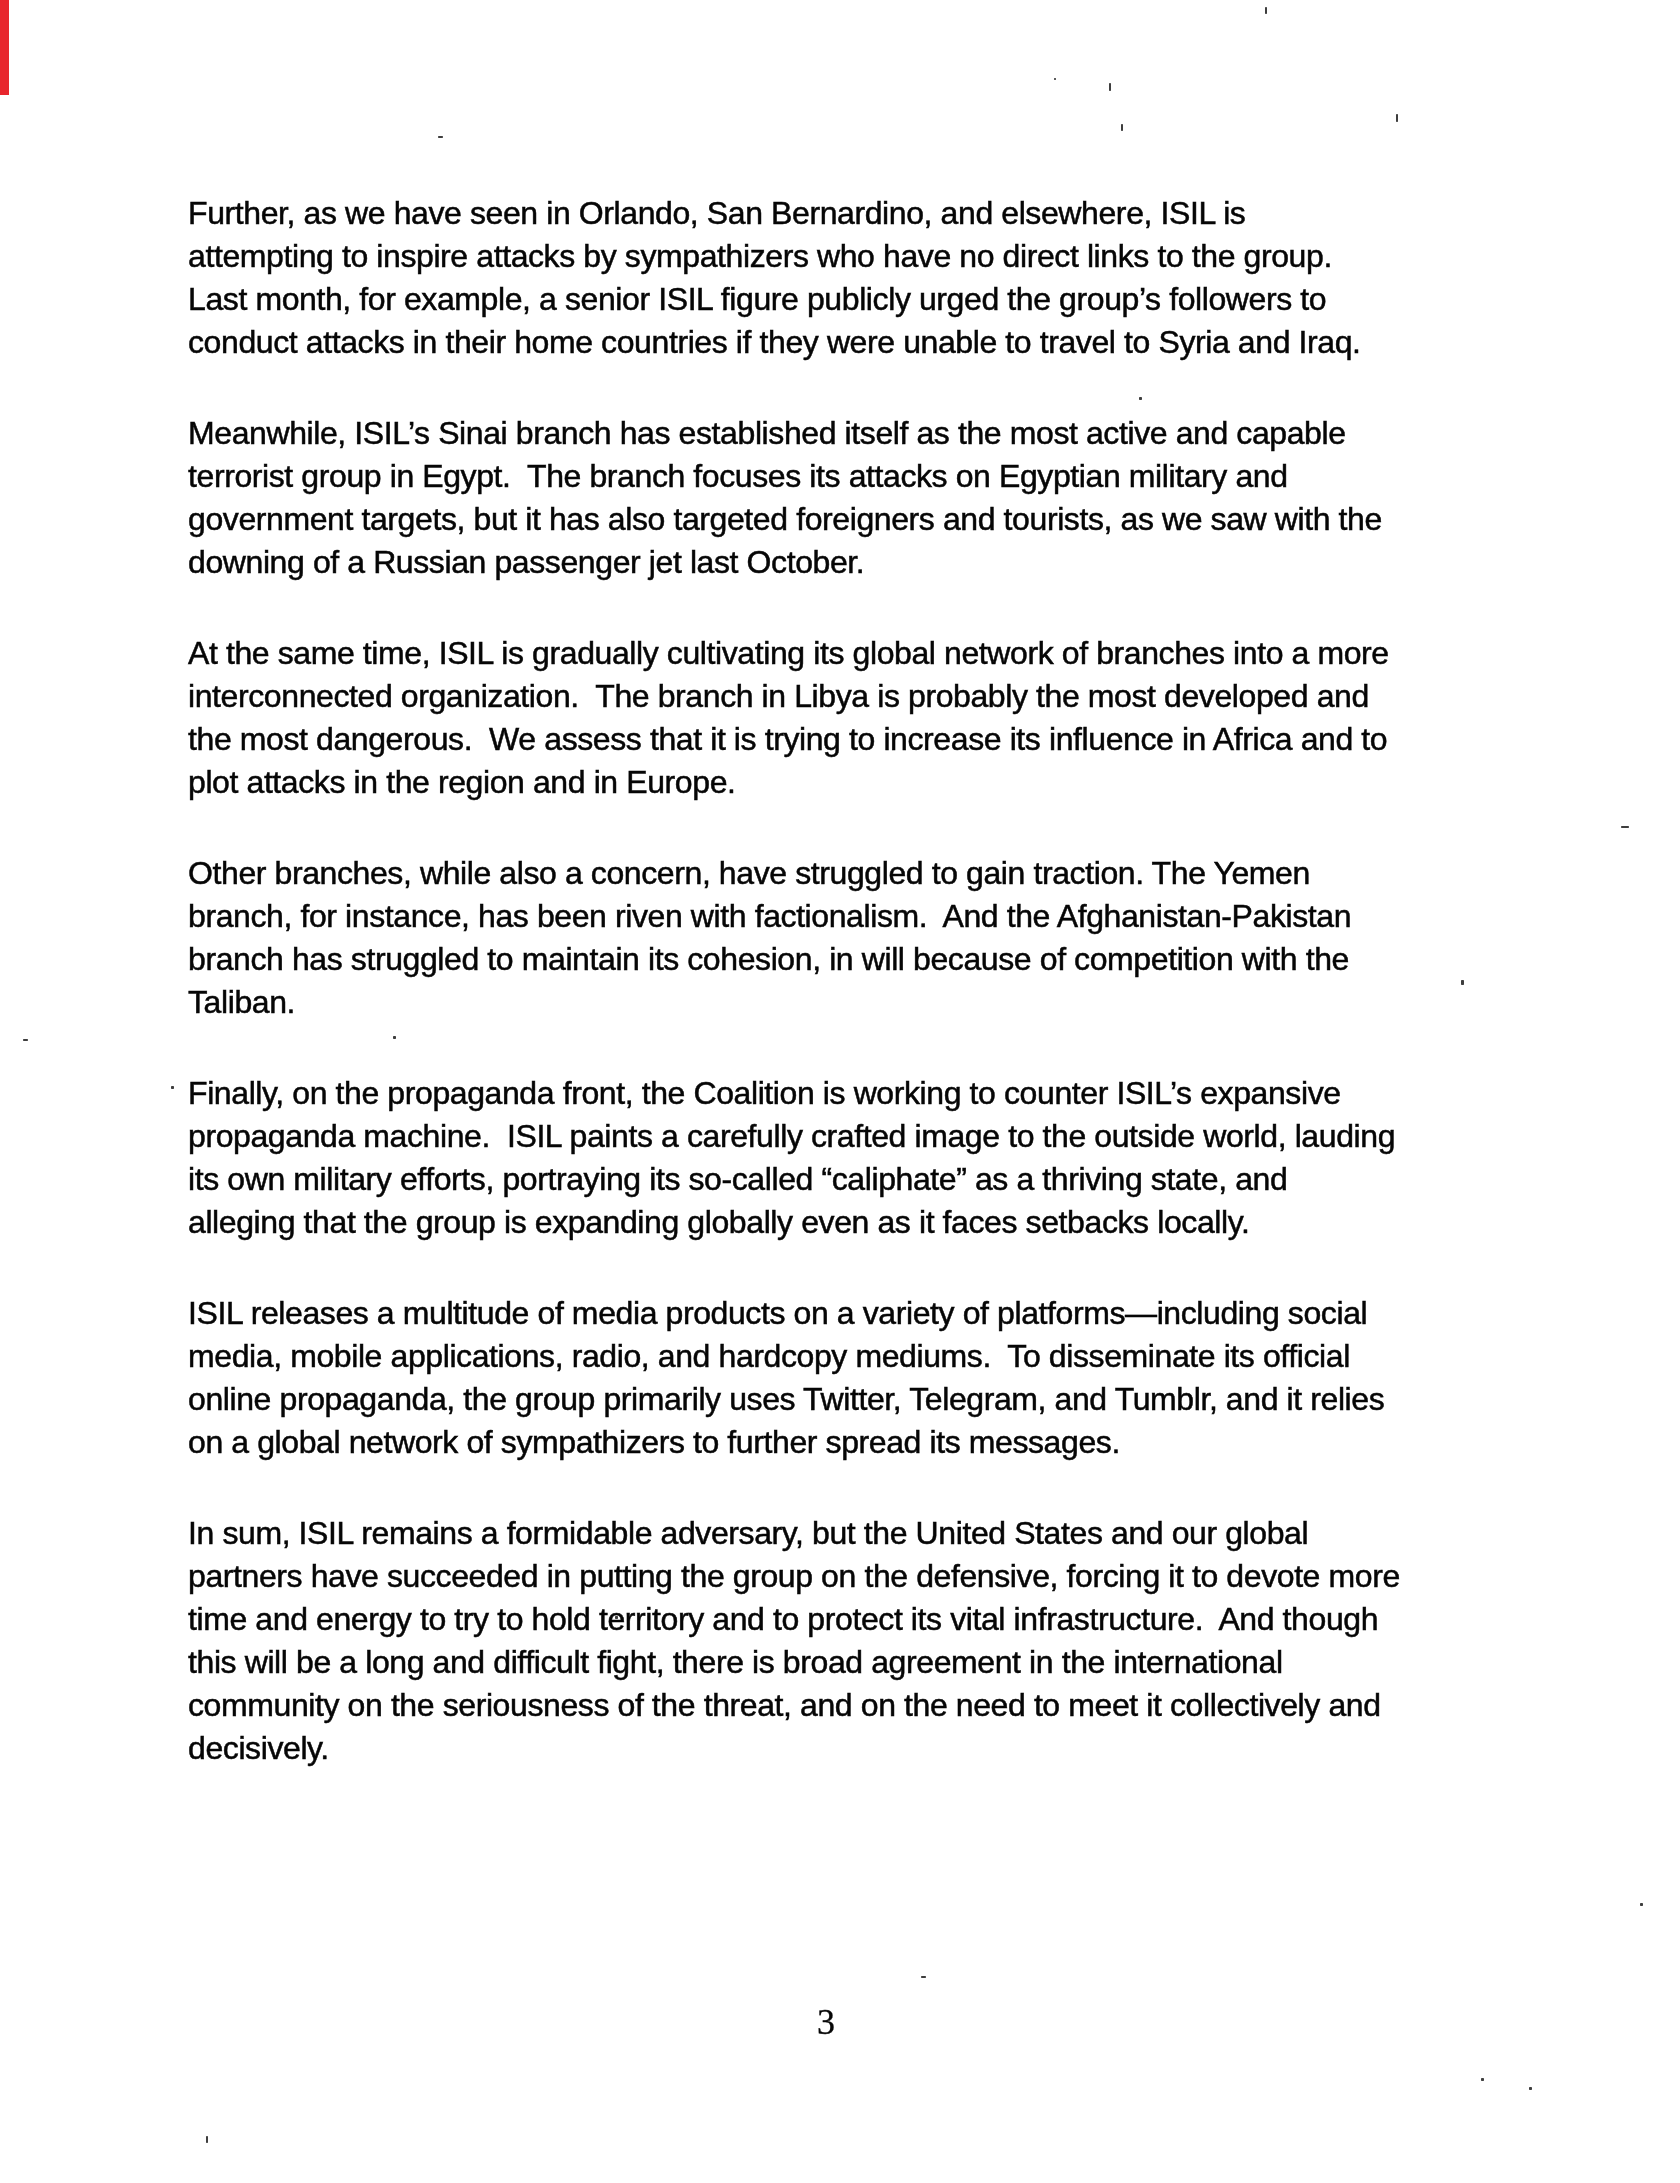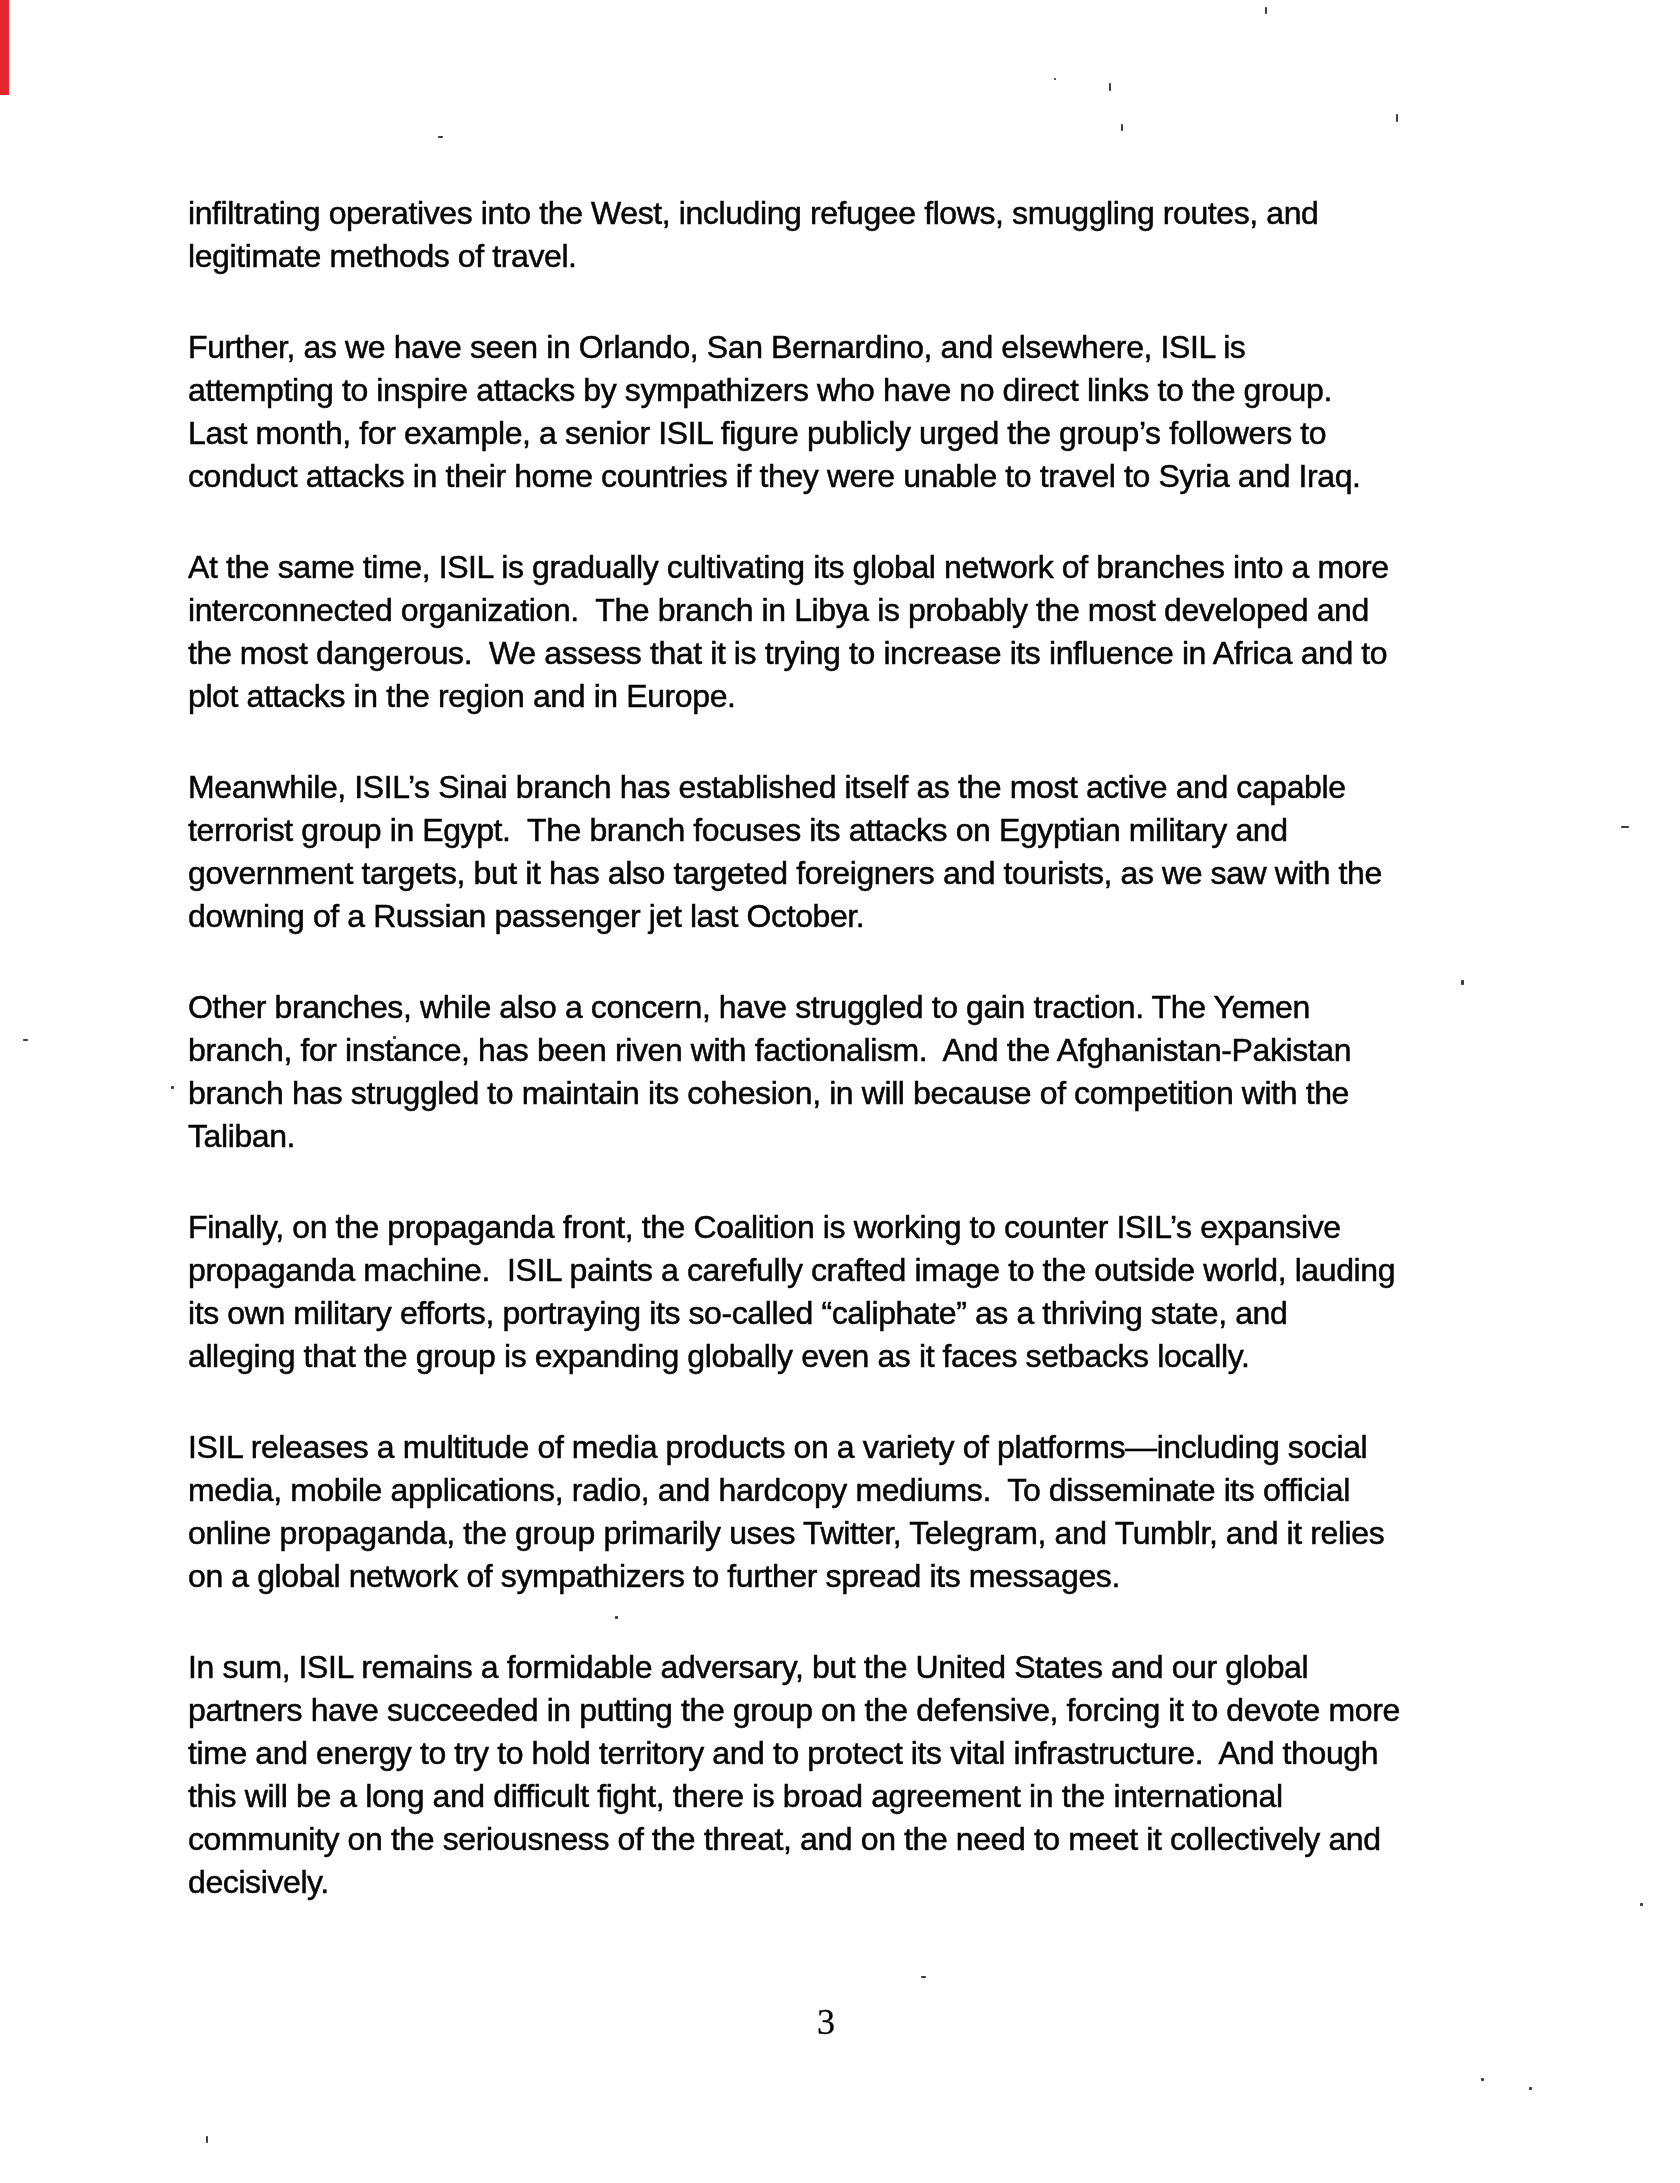--- a/index.html
+++ b/index.html
@@ -57,34 +57,32 @@
   }
 </style>
 </head>
 <body>
 
 <div class="page">
 
   <div class="red-stripe" style="background: rgb(232, 38, 45);"></div>
 
   <main class="body-text">
-    <p>infiltrating operatives into the West, including refugee flows, smuggling routes, and
-legitimate methods of travel.</p>
     <p>Further, as we have seen in Orlando, San Bernardino, and elsewhere, ISIL is
 attempting to inspire attacks by sympathizers who have no direct links to the group.
 Last month, for example, a senior ISIL figure publicly urged the group’s followers to
 conduct attacks in their home countries if they were unable to travel to Syria and Iraq.</p>
+    <p>Meanwhile, ISIL’s Sinai branch has established itself as the most active and capable
+terrorist group in Egypt.  The branch focuses its attacks on Egyptian military and
+government targets, but it has also targeted foreigners and tourists, as we saw with the
+downing of a Russian passenger jet last October.</p>
     <p>At the same time, ISIL is gradually cultivating its global network of branches into a more
 interconnected organization.  The branch in Libya is probably the most developed and
 the most dangerous.  We assess that it is trying to increase its influence in Africa and to
 plot attacks in the region and in Europe.</p>
-    <p>Meanwhile, ISIL’s Sinai branch has established itself as the most active and capable
-terrorist group in Egypt.  The branch focuses its attacks on Egyptian military and
-government targets, but it has also targeted foreigners and tourists, as we saw with the
-downing of a Russian passenger jet last October.</p>
     <p>Other branches, while also a concern, have struggled to gain traction. The Yemen
 branch, for instance, has been riven with factionalism.  And the Afghanistan-Pakistan
 branch has struggled to maintain its cohesion, in will because of competition with the
 Taliban.</p>
     <p>Finally, on the propaganda front, the Coalition is working to counter ISIL’s expansive
 propaganda machine.  ISIL paints a carefully crafted image to the outside world, lauding
 its own military efforts, portraying its so-called “caliphate” as a thriving state, and
 alleging that the group is expanding globally even as it faces setbacks locally.</p>
     <p>ISIL releases a multitude of media products on a variety of platforms—including social
 media, mobile applications, radio, and hardcopy mediums.  To disseminate its official

